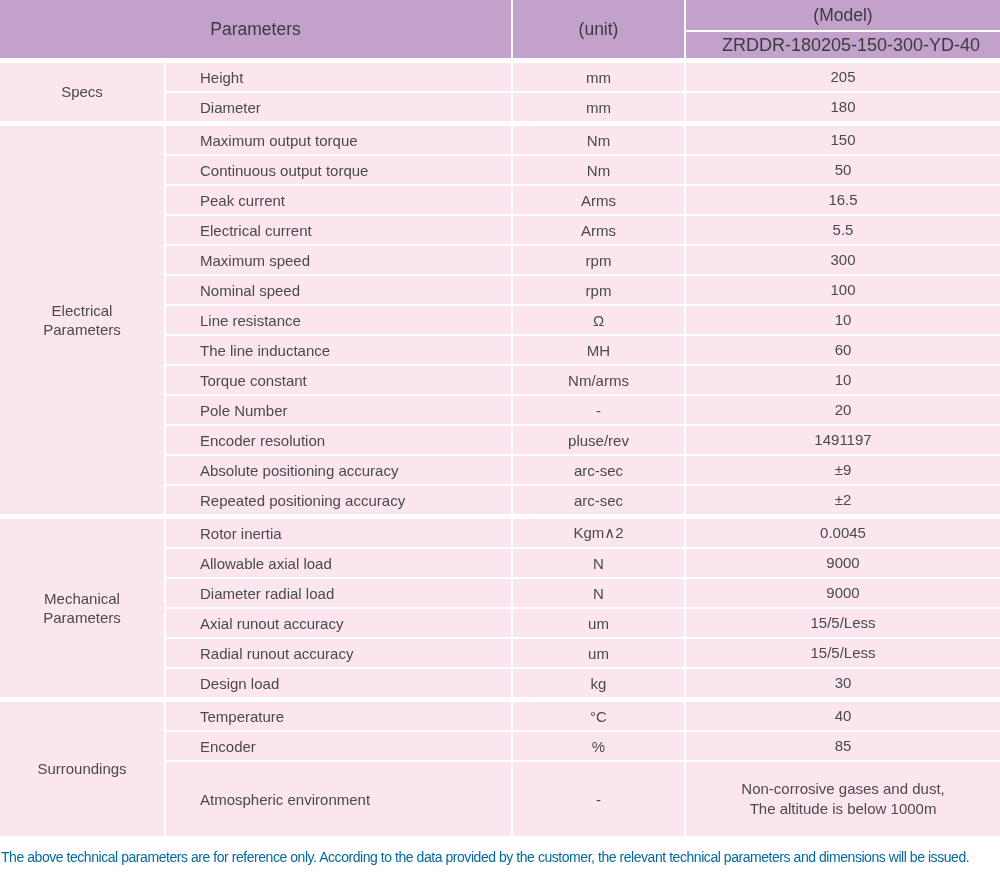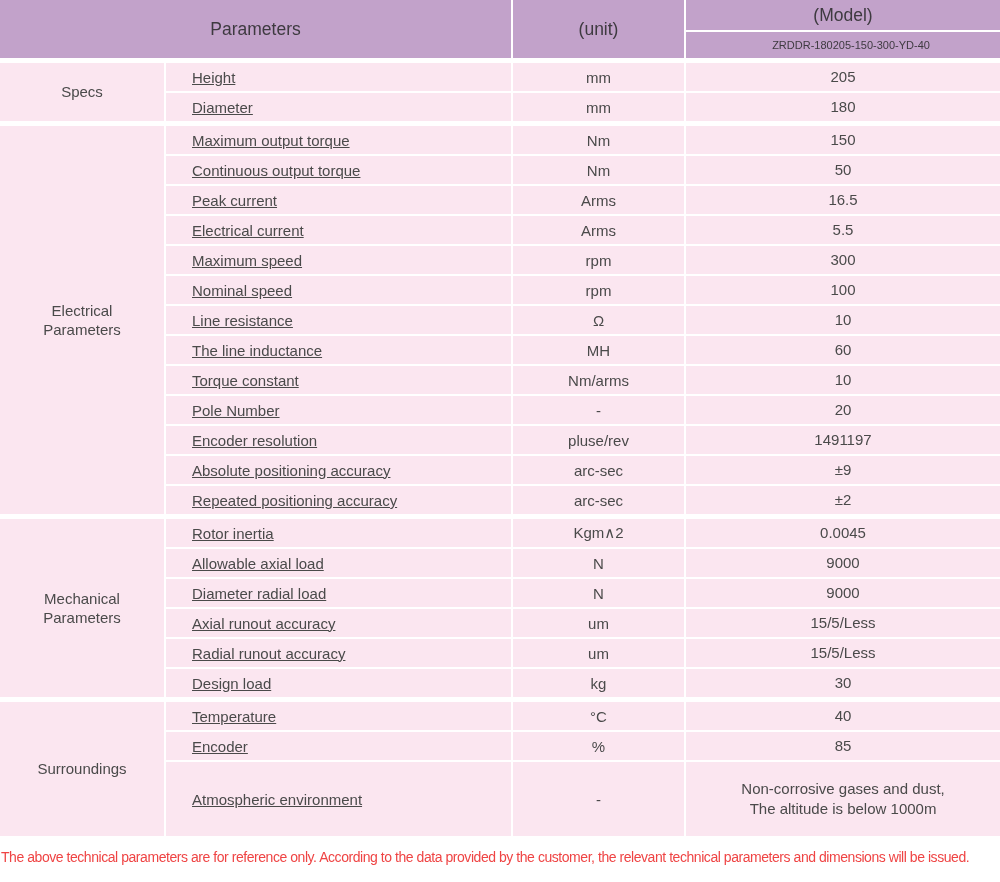--- a/index.html
+++ b/index.html
@@ -27,39 +27,39 @@
     padding: 0;
     overflow: hidden;
   }
   .spec .c-last { border-right: 0; }
   .spec thead th {
     background: #c2a2ca;
     color: #3e3a40;
   }
   .h-params, .h-unit, .h-model { font-size: 17.5px; }
   .h-model { height: 32px; margin-top: 12px; }
-  .h-row2 th { height: 28px; font-size: 11px; padding-left: 16px; }
+  .h-row2 th { height: 28px; font-size: 18px; padding-left: 16px; }
   .spec thead tr:first-child th { height: 32px; }
   .spec tbody td { font-size: 15px; height: 30px; text-align: center; }
   .spec tbody tr.sec td { border-top: 3px solid #ffffff; height: 33px; }
   .spec tbody td.g {
     height: auto;
     text-align: center;
     white-space: pre-line;
     line-height: 1.3;
   }
-  .spec tbody td.n { text-align: left; padding-left: 26px; text-decoration: underline; }
+  .spec tbody td.n { text-align: left; padding-left: 34px; }
   .spec tbody td.v { white-space: pre-line; line-height: 1.35; }
   .spec tbody tr:last-child td { height: 76px; }
   .footnote {
     margin-top: 11px;
     padding-left: 1px;
     font-size: 14px;
     letter-spacing: -0.45px;
-    color: #ef4444;
+    color: #0369a1;
     white-space: nowrap;
   }
 </style>
 </head>
 <body>
 
 <table class="spec">
   <colgroup>
     <col style="width:166px">
       <col style="width:347px">

